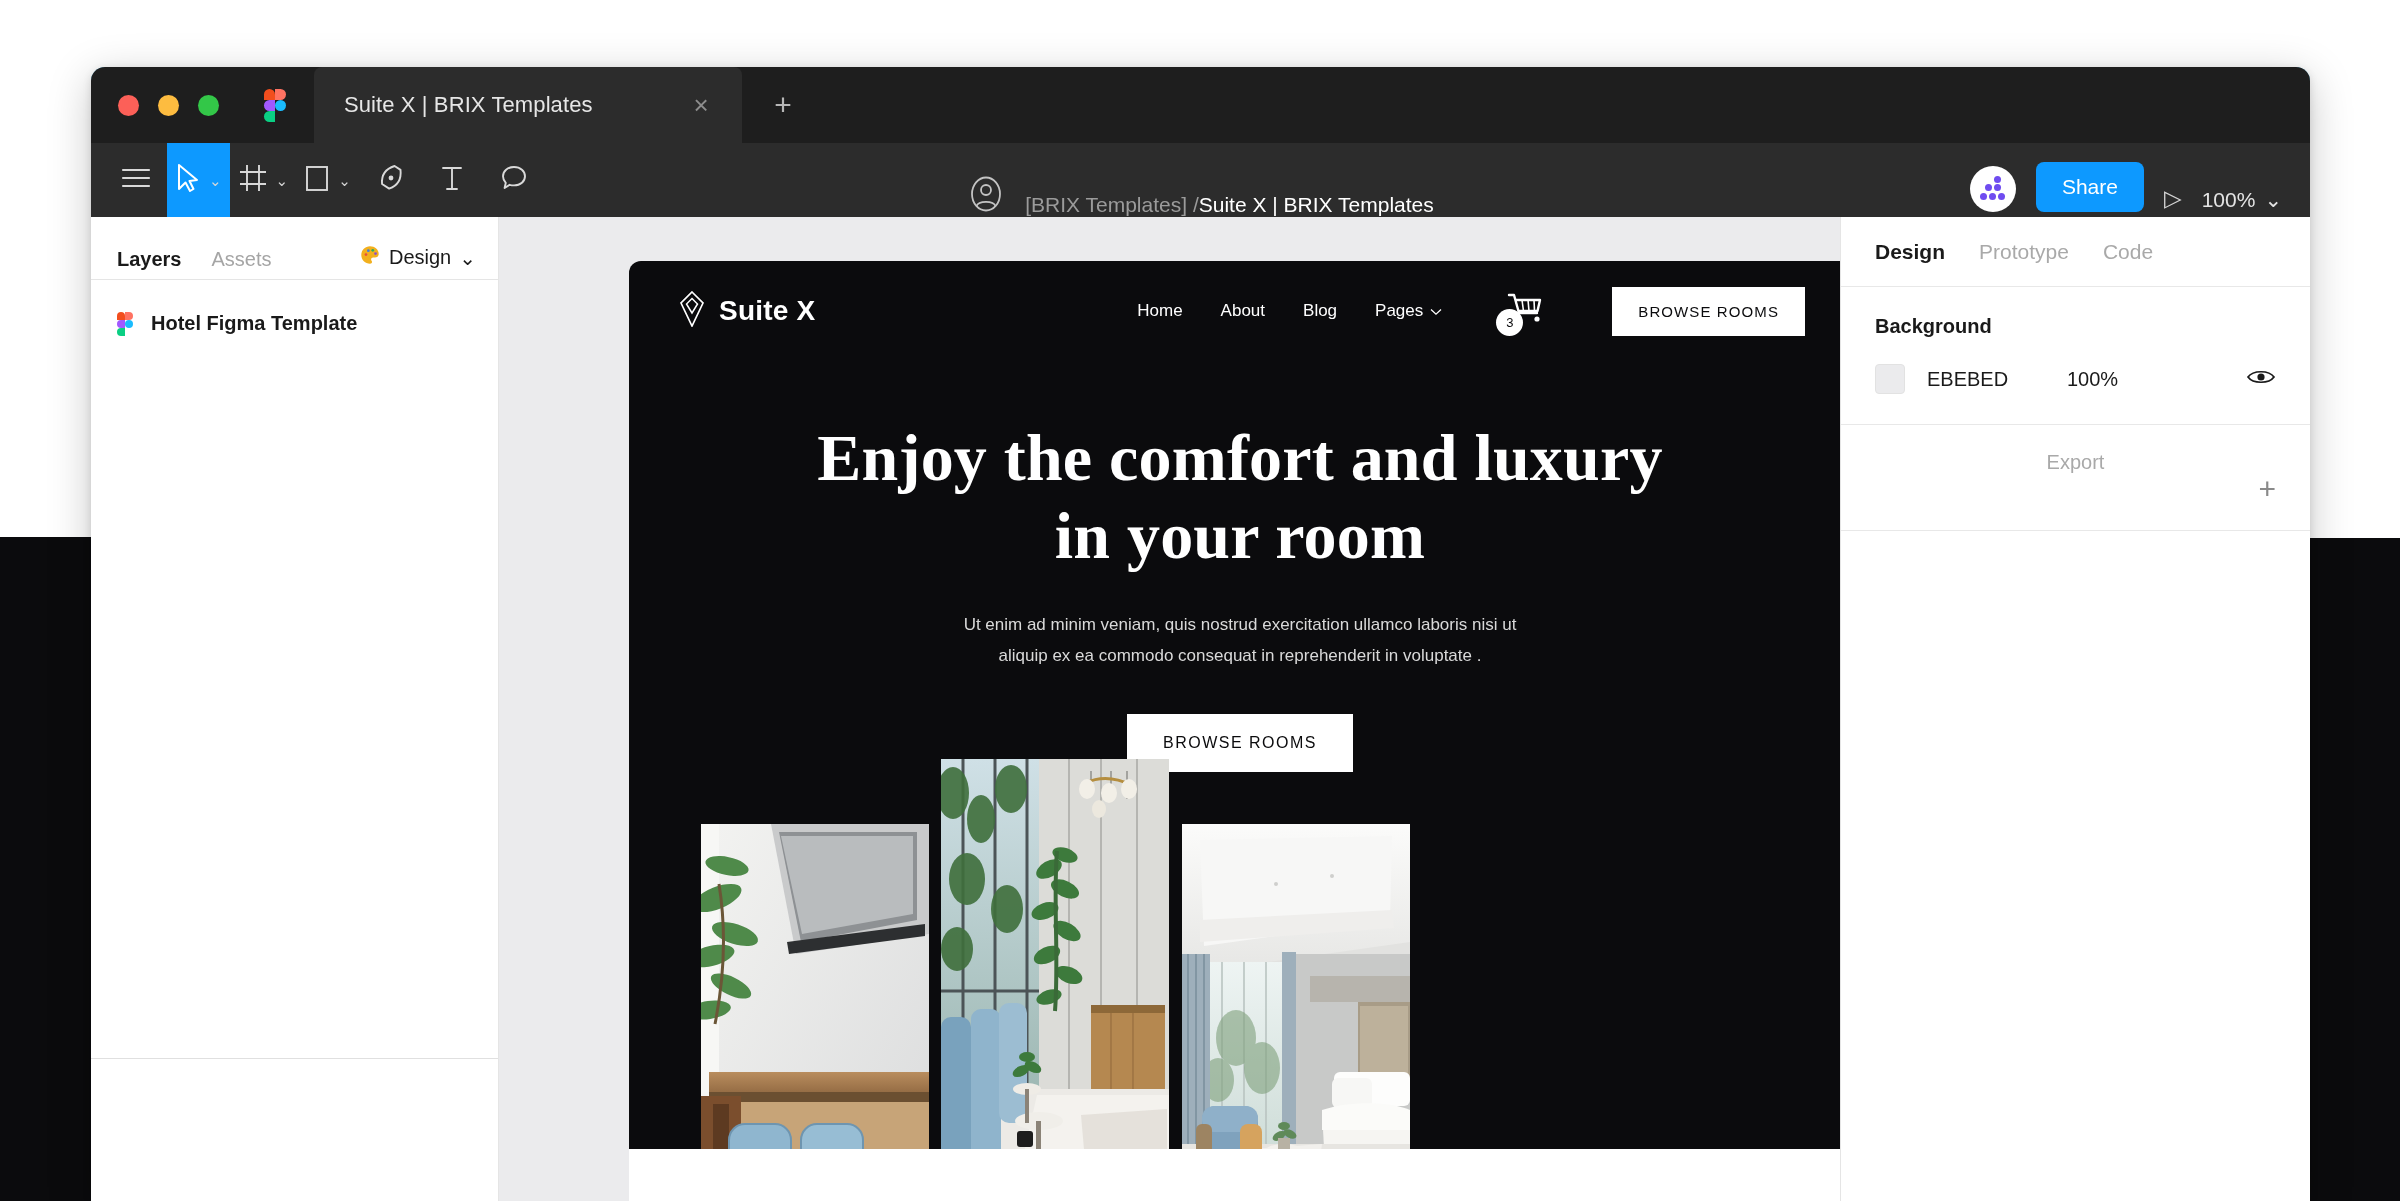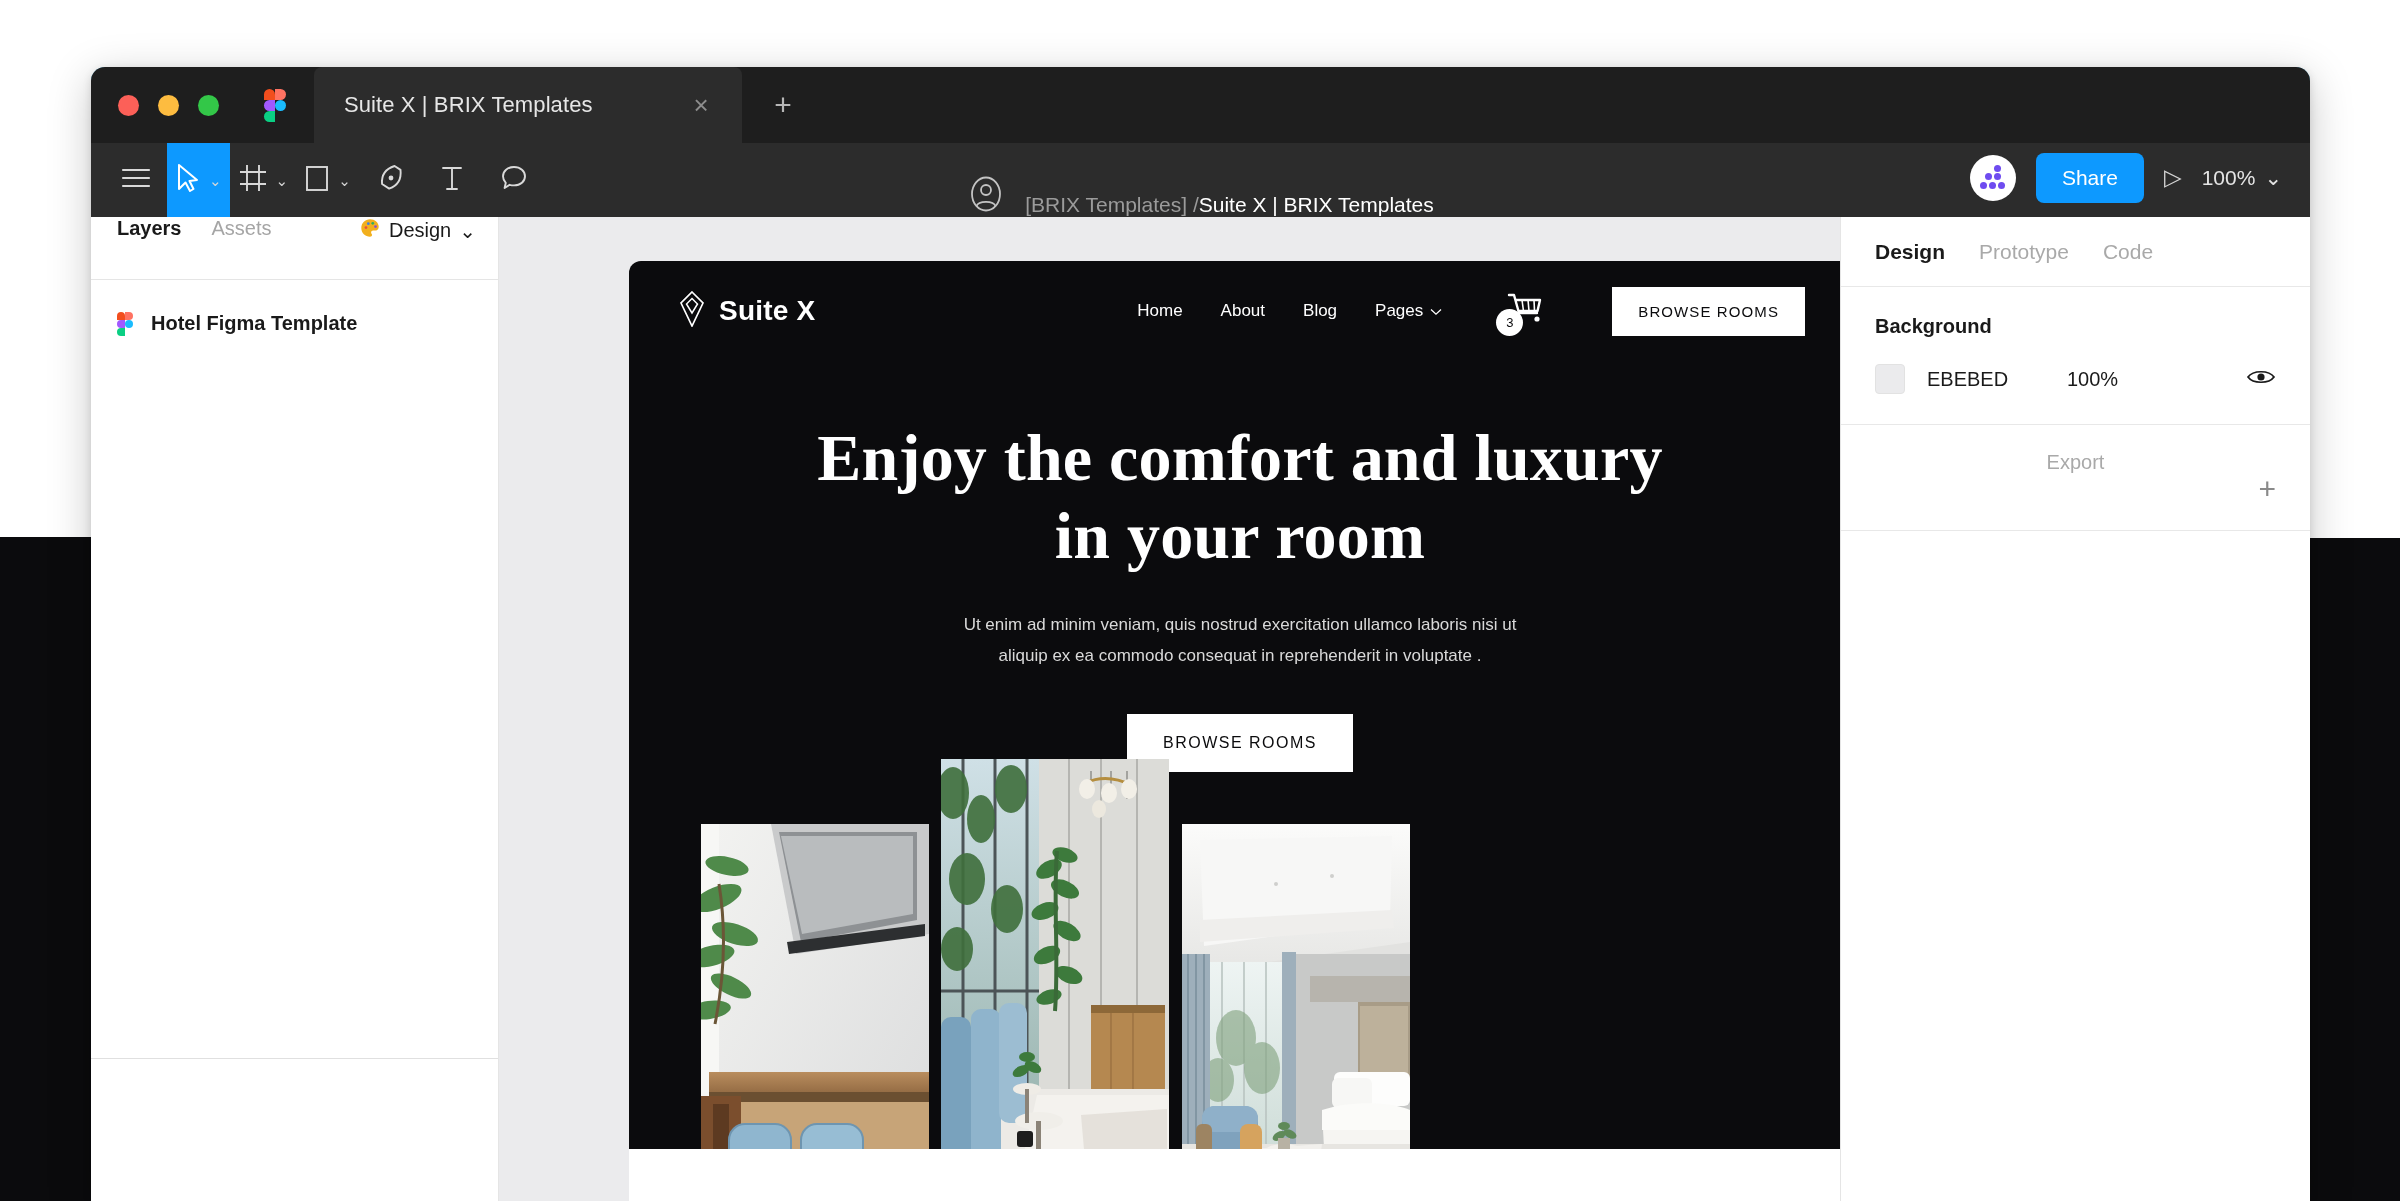--- a/index.html
+++ b/index.html
@@ -94,21 +94,21 @@
   #breadcrumb {
     position: absolute; left: 0; right: 0; top: 0; height: 74px;
     display: flex; align-items: flex-end; justify-content: center;
     gap: 20px; pointer-events: none;
   }
   #breadcrumb .bc-text { font-size: 21px; color: #ffffff; white-space: nowrap; }
   #breadcrumb .bc-project { color: #9b9b9b; }
 
   #toolbar-right {
     position: absolute; right: 26px; top: 0; height: 69px;
-    display: flex; align-items: center; gap: 20px;
+    display: flex; align-items: flex-end; gap: 20px;
   }
   #avatar {
     width: 46px; height: 46px; border-radius: 50%;
     background: #ffffff; position: relative;
   }
   #avatar i {
     position: absolute; width: 7px; height: 7px; border-radius: 50%; background:#6f4cf0;
   }
   #share-btn {
     background: #0d99ff; color: #fff;
@@ -130,22 +130,22 @@
   }
 
   
   #left-panel {
     width: 408px; height: 100%;
     background: #ffffff;
     border-right: 1px solid #e5e5e5;
     position: relative;
   }
   #left-tabs {
-    height: 63px; display: flex; align-items: flex-start;
-    padding: 0 22px 16px 26px; gap: 30px;
+    height: 63px; display: flex; align-items: flex-end;
+    padding: 0 22px 8px 26px; gap: 30px;
     border-bottom: 1px solid #e5e5e5;
   }
   .lt { font-size: 20px; cursor: pointer; }
   .lt.on { color: #1a1a1a; font-weight: bold; }
   .lt.off { color: #a5a5a5; }
   #design-switch {
     margin-left: auto; display: flex; align-items: center; gap: 8px;
     font-size: 20px; color: #1a1a1a; cursor: pointer;
   }
   #layer-list { padding-top: 22px; }

